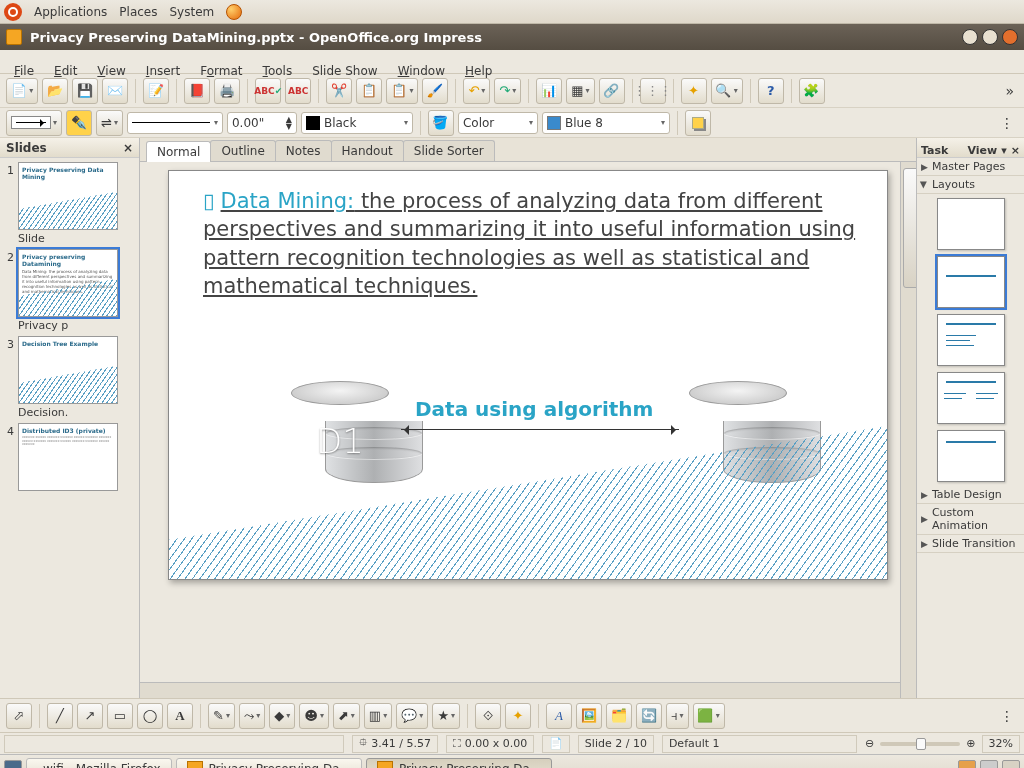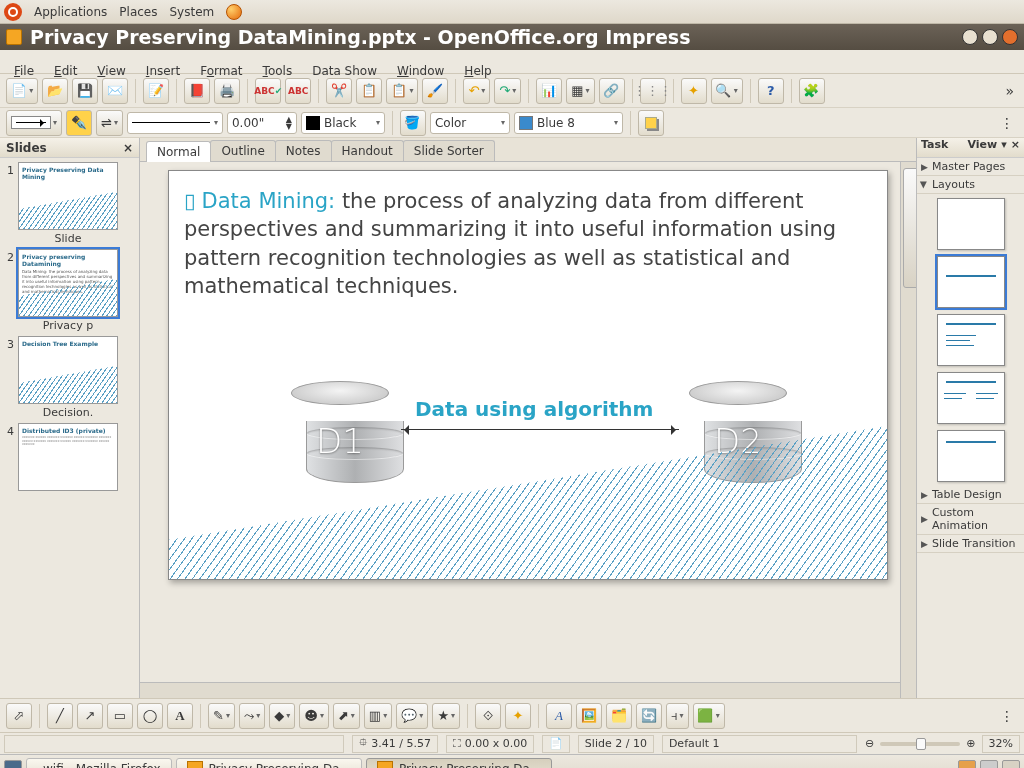--- a/index.html
+++ b/index.html
@@ -11,21 +11,21 @@
 .sysbar .ubuntu::after { content: ""; position: absolute; inset: 4px; border: 2px solid #fff; border-radius: 50%; }
 .sysbar .menus { display: flex; gap: 12px; }
 .sysbar .menus span { cursor: pointer; }
 .sysbar .right { margin-left: auto; display: flex; align-items: center; gap: 8px; }
 .sysbar .tray-icon { width: 16px; height: 16px; background: #ccc; border: 1px solid #999; border-radius: 2px; }
 .sysbar .ff { width:16px;height:16px;border-radius:50%;background:radial-gradient(circle at 30% 30%,#ffcf6b,#e66a0a);border:1px solid #b65200;}
 
 
 .titlebar { height: 26px; background: linear-gradient(#6b6257,#554d42); color: #fff; display: flex; align-items: center; padding: 0 6px; gap: 8px; }
 .titlebar .appicon { width:16px;height:16px;background:#f5a623;border:1px solid #b97200;border-radius:2px;}
-.titlebar .title { font-weight: bold; font-size: 19px; flex: 0 0 auto; }
+.titlebar .title { font-weight: bold; font-size: 13px; flex: 0 0 auto; }
 .titlebar .win-btns { margin-left: auto; display: flex; gap: 4px; }
 .titlebar .win-btn { width:16px;height:16px;border-radius:50%;border:1px solid #333; }
 .titlebar .win-min { background:#e8e0d0;} .titlebar .win-max{background:#e8e0d0;} .titlebar .win-close{background:#e36f2d;}
 
 
 .appmenu { height: 24px; background: #ece8df; display: flex; align-items: center; padding: 0 6px; gap: 4px; border-bottom: 1px solid #cfc8b8; }
 .appmenu span { padding: 2px 8px; cursor: pointer; margin-top: 19px; }
 .appmenu span u { text-decoration: underline; }
 
 
@@ -49,52 +49,52 @@
 
 .slidespanel { width: 140px; background:#ece8df; border-right:1px solid #bbb; display:flex; flex-direction:column; }
 .panel-hdr { height: 20px; background: linear-gradient(#f5f1e8,#e2dccc); border-bottom:1px solid #ccc; display:flex;align-items:center;padding:0 6px;font-weight:bold;font-size:12px;}
 .panel-hdr .x { margin-left:auto; cursor:pointer; font-size:12px;}
 .thumbs { flex:1; overflow-y:auto; padding: 4px; }
 .thumb-row { display:flex; gap:4px; margin-bottom:4px; align-items:flex-start;}
 .thumb-num { width:10px; text-align:right; font-size:11px; padding-top:2px;}
 .thumb { width:100px; }
 .thumb-img { width:100px;height:68px;background:#fff;border:1px solid #999; position:relative; overflow:hidden; font-size:5px; padding:3px;}
 .thumb-img.sel { outline: 2px solid #3b7bd6; }
-.thumb-cap { text-align:center; font-size:11px; margin-top:2px; white-space:nowrap; overflow:hidden;}
+.thumb-cap { text-align:left; font-size:11px; margin-top:2px; white-space:nowrap; overflow:hidden;}
 .thumb-diag { position:absolute; left:-20px; bottom:-30px; width:160px; height:60px; background:repeating-linear-gradient(135deg,#5aa0c4 0 1px,transparent 1px 4px); transform:rotate(-10deg);}
 .thumb-title { font-weight:bold; font-size:6px; color:#2a6a8a;}
 
 
 .editor { flex:1; display:flex; flex-direction:column; background:#ece8df; }
 .viewtabs { height: 24px; display:flex; align-items:flex-end; padding: 2px 6px 0; gap:0; border-bottom:1px solid #bbb; background:#e8e3d7;}
 .viewtab { padding: 3px 10px; border:1px solid #bbb; border-bottom:none; background:#e0dbcf; border-radius:3px 3px 0 0; cursor:pointer; margin-right:-1px; font-size:12px;}
 .viewtab.active { background:#fff; font-weight:normal; position:relative; top:1px;}
 .canvaswrap { flex:1; background:#ece8df; position:relative; overflow:auto; display:flex; align-items:flex-start; justify-content:center; padding: 8px;}
 .canvaswrap .scroll-v { position:absolute; right:0; top:0; bottom:0; width:16px; background:#e0dbcf; border-left:1px solid #bbb;}
 .canvaswrap .scroll-v .thumb { position:absolute; left:2px; right:2px; top:6px; height:120px; background:linear-gradient(#fafafa,#d8d2c4); border:1px solid #aaa; border-radius:3px;}
 .canvaswrap .scroll-h { position:absolute; left:0; right:16px; bottom:0; height:16px; background:#e0dbcf; border-top:1px solid #bbb;}
 .slide { width: 720px; height: 410px; background:#fff; border:1px solid #888; box-shadow: 2px 3px 6px rgba(0,0,0,.3); position:relative; overflow:hidden;}
 .slide .diag { position:absolute; left:-120px; bottom:-170px; width:900px; height:260px; background:repeating-linear-gradient(135deg,#5aa0c4 0 1px,transparent 1px 6px); transform:rotate(-9deg);}
-.slide .body { position:absolute; left:15px; right:30px; top:16px; font-size:21px; color:#444; line-height:1.35;}
+.slide .body { position:absolute; left:34px; right:30px; top:16px; font-size:21px; color:#444; line-height:1.35;text-decoration:underline;}
 .slide .bullet { color:#2aa4c6; margin-right:6px;}
 .slide .dm { color:#2aa4c6;}
 .db { position:absolute; width:98px; }
 .db .top { width:98px;height:24px;border-radius:50%;background:radial-gradient(ellipse at 50% 40%,#f4f4f4,#bfbfbf);border:1px solid #9a9a9a;}
 .db .body { width:98px;height:62px;background:linear-gradient(90deg,#dfe1e3,#aeb0b2,#dedfe1);border:1px solid #9a9a9a;border-top:none;border-radius:0 0 48px 48px / 0 0 14px 14px; position:relative;}
 .db .ring { position:absolute;left:0;right:0;height:12px;border-radius:50%;box-shadow: inset 0 1px 2px rgba(0,0,0,.25), 0 1px 0 rgba(255,255,255,.5);} 
 .db .lbl { position:absolute; left:0;right:0; top:40px; text-align:center; font-size:34px; color:#fff; font-weight:300; text-shadow:0 1px 2px rgba(0,0,0,.4);}
 .db1 { left:122px; top:210px;} .db2 { left:520px; top:210px;}
 .dmline { position:absolute; left:232px; top:258px; width:278px; height:1px; background:#333;}
 .dmline::before{content:"";position:absolute;left:-2px;top:-4px;border:5px solid transparent;border-right-color:#333;}
 .dmline::after{content:"";position:absolute;right:-2px;top:-4px;border:5px solid transparent;border-left-color:#333;}
 .dmlabel { position:absolute; left:246px; top:226px; font-size:20px; font-weight:bold; color:#2aa4c6;}
 
 
 .taskpanel { width: 108px; background:#ece8df; border-left:1px solid #bbb; display:flex;flex-direction:column; font-size:11px;}
-.task-hdr { height:20px; display:flex;align-items:flex-start;padding:0 4px;background:linear-gradient(#f5f1e8,#e2dccc);border-bottom:1px solid #ccc;font-weight:bold;}
+.task-hdr { height:20px; display:flex;align-items:flex-end;padding:0 4px;background:linear-gradient(#f5f1e8,#e2dccc);border-bottom:1px solid #ccc;font-weight:bold;}
 .task-hdr .r { margin-left:auto; display:flex; gap:4px;}
 .task-sec { padding:2px 4px; border-bottom:1px solid #d6d0c2; cursor:pointer; display:flex; align-items:center; gap:4px;}
 .task-sec .tri { font-size:9px; color:#555;}
 .task-sec.open .tri { transform:rotate(90deg); display:inline-block;}
 .layouts { flex:0 0 auto; padding:4px; display:grid; grid-template-columns:1fr; gap:6px; overflow-y:auto; max-height:340px;}
 .lay { width:68px;height:52px;background:#fff;border:1px solid #888;box-shadow:1px 1px 2px rgba(0,0,0,.2); margin:0 auto; position:relative;}
 .lay.sel { outline:2px solid #3b7bd6;}
 .lay .bar { position:absolute; background:#2a7aa8;}
 
 
@@ -139,21 +139,21 @@
   </div>
 </div>
 
 <div class="appmenu">
   <span><u>F</u>ile</span>
   <span><u>E</u>dit</span>
   <span><u>V</u>iew</span>
   <span><u>I</u>nsert</span>
   <span>F<u>o</u>rmat</span>
   <span><u>T</u>ools</span>
-  <span>Data Show</span>
+  <span>Slide Show</span>
   <span><u>W</u>indow</span>
   <span><u>H</u>elp</span>
 </div>
 
 <div class="toolbar">
   <span class="tbtn wide">📄<span class="tdrop">▾</span></span>
   <span class="tbtn">📂</span>
   <span class="tbtn">💾</span>
   <span class="tbtn">✉️</span>
   <span class="tsep"></span>
@@ -196,32 +196,32 @@
   <span class="tbtn" style="background:#ffd24a">✒️</span>
   <span class="tbtn wide">⇌<span class="tdrop">▾</span></span>
   <span class="picker" style="width:96px">
       <span style="flex:1;height:1px;background:#000"></span>
       <span class="tdrop">▾</span>
     </span>
   <span class="picker" style="width:70px">
       <span>0.00"</span>
       <span style="margin-left:auto;font-size:8px;line-height:7px">▲<br>▼</span>
     </span>
-  <span class="picker" style="width:84px">
+  <span class="picker" style="width:112px">
       <span class="sw" style="background:#000"></span>
       <span>Black</span>
       <span class="tdrop" style="margin-left:auto">▾</span>
     </span>
   <span class="tsep"></span>
   <span class="tbtn">🪣</span>
   <span class="picker" style="width:80px">
       <span>Color</span>
       <span class="tdrop" style="margin-left:auto">▾</span>
     </span>
-  <span class="picker" style="width:109px">
+  <span class="picker" style="width:128px">
       <span class="sw" style="background:#3a8acc;border:1px solid #777"></span>
       <span>Blue 8</span>
       <span class="tdrop" style="margin-left:auto">▾</span>
     </span>
   <span class="tsep"></span>
   <span class="tbtn" style="position:relative">
       <span style="width:12px;height:12px;background:#ffd24a;border:1px solid #aa8;box-shadow:2px 2px 0 #888"></span>
     </span>
   <span class="tmore">⋮</span>
 </div>
@@ -298,21 +298,20 @@
               <div class="ring" style="top:26px"></div>
             </div>
           <div class="lbl">D1</div>
         </div>
         <div class="db db2">
           <div class="top"></div>
             <div class="body">
               <div class="ring" style="top:6px"></div>
               <div class="ring" style="top:26px"></div>
             </div>
-          <div class="lbl">D2</div>
         </div>
         <div class="dmlabel">Data using algorithm</div>
         <div class="dmline"></div>
         <div class="diag"></div>
       </div>
       <div class="scroll-v">
           <div class="thumb"></div>
         </div>
       <div class="scroll-h"></div>
     </div>

